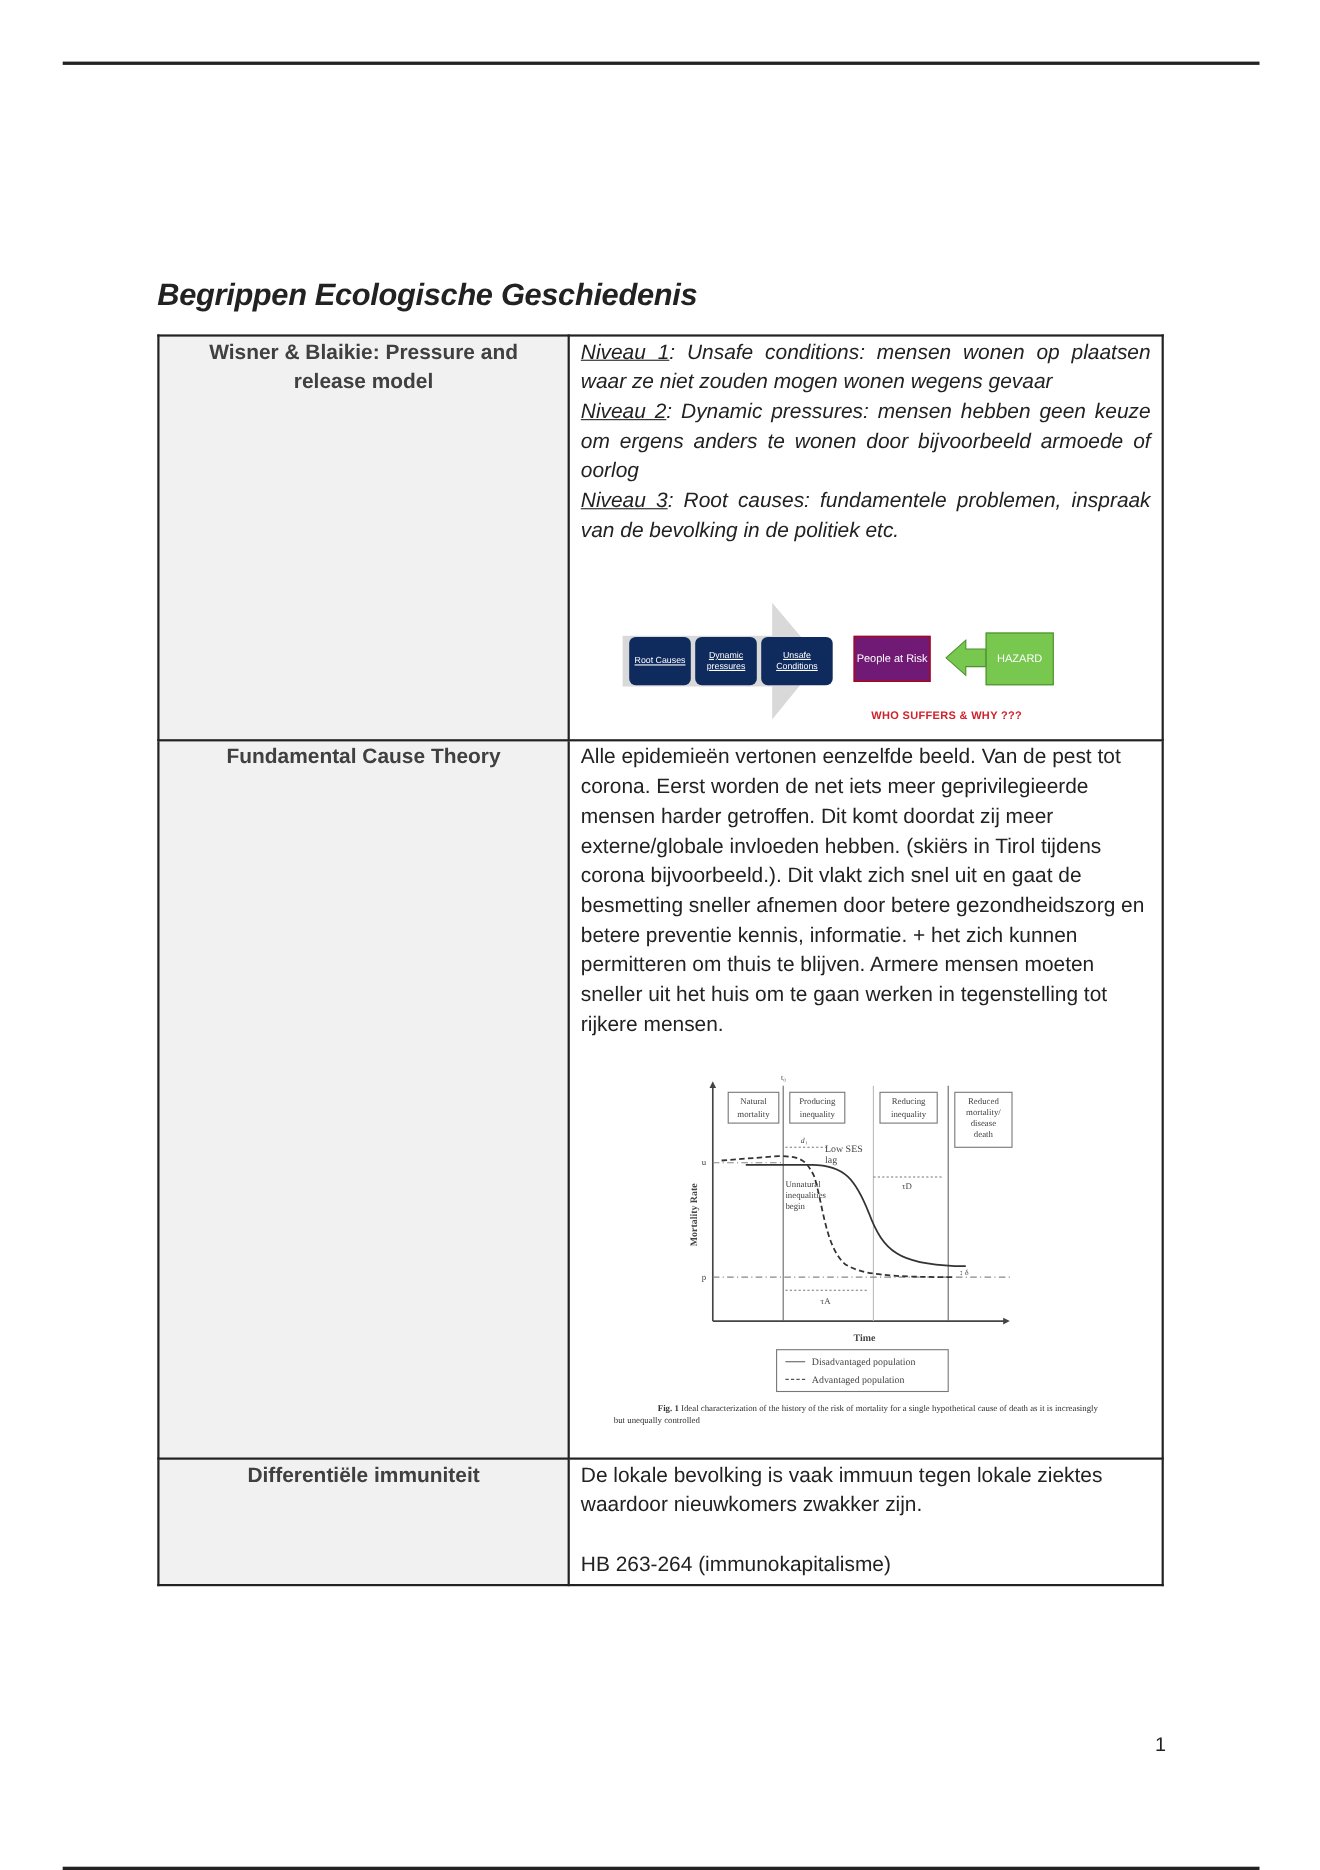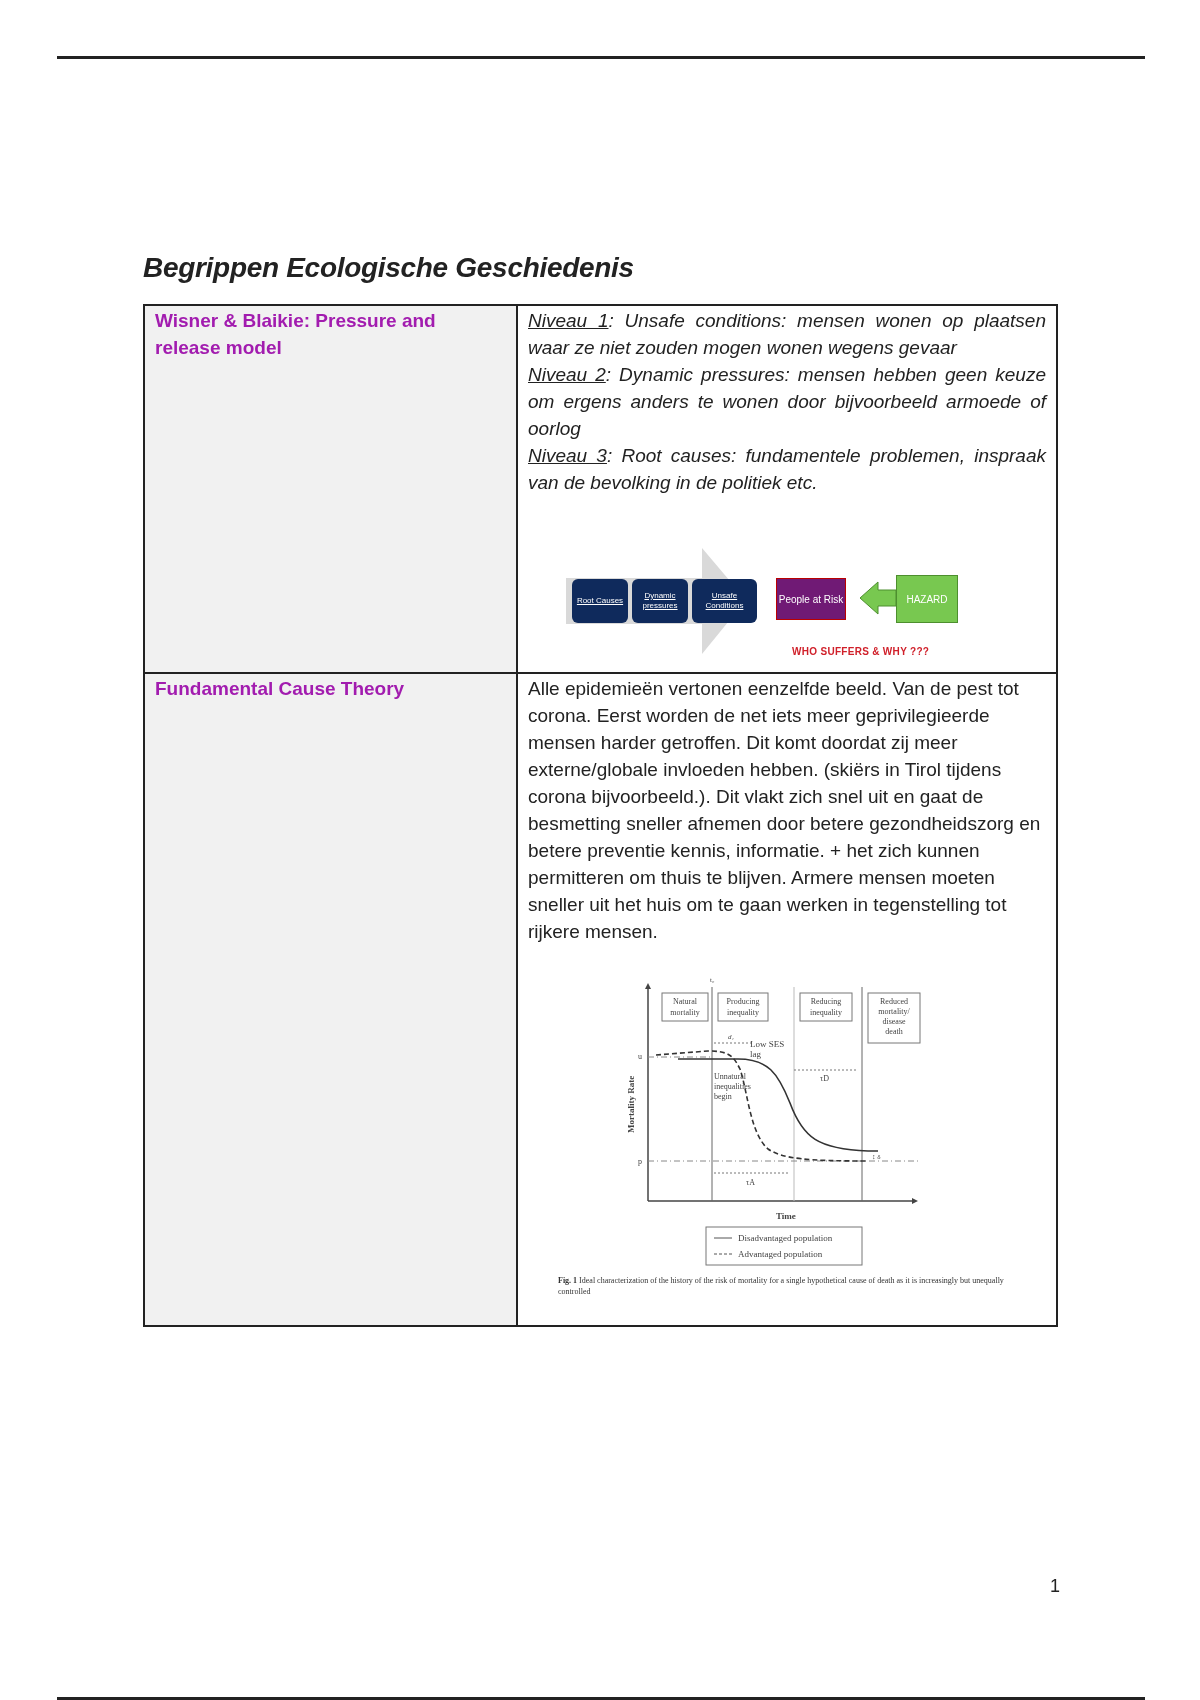--- a/index.html
+++ b/index.html
@@ -4,35 +4,35 @@
 <style>
   html, body { margin:0; padding:0; }
   body { width:1200px; height:1700px; background:#fff; position:relative; overflow:hidden;
          font-family:"Liberation Sans", "DejaVu Sans", sans-serif; color:#222; }
   .rule { position:absolute; left:57px; width:1088px; height:3px; background:#222; }
   .rule.top { top:56px; }
   .rule.bottom { top:1697px; }
   .title { position:absolute; left:143px; top:252px; font-size:28px; font-weight:bold; font-style:italic; color:#222; letter-spacing:-0.3px; }
   table.concepts { position:absolute; left:143px; top:304px; width:915px; border-collapse:collapse; table-layout:fixed; }
   table.concepts td { border:2px solid #222; vertical-align:top; font-size:19px; line-height:27px; padding:1px 10px 4px 10px; }
-  td.term { width:351px; background:#f1f1f1; font-weight:bold; color:#a21caf; }
+  td.term { width:351px; background:#f1f1f1; font-weight:bold; color:#404040;text-align:center; }
   td.def { background:#fff; color:#222; }
   .lvl { display:block; text-align:justify; text-align-last:auto;font-style:italic; }
   .u { text-decoration:underline; }
   
   .par { position:relative; width:440px; height:130px; margin:42px 0 0 32px; }
   .par .box { position:absolute; top:41px; height:44px; border-radius:6px; background:#0f2a5c; color:#fff; font-size:8px; line-height:10px; text-align:center; display:flex; align-items:center; justify-content:center; text-decoration:underline; }
   .par .risk { position:absolute; left:216px; top:40px; width:68px; height:40px; background:#701a75; color:#fff; font-size:10px; line-height:11px; display:flex; align-items:center; justify-content:center; text-align:center; border:1px solid #b00; }
   .par .hazard { position:absolute; left:336px; top:37px; width:60px; height:46px; background:#78c850; border:1px solid #4d8f2e; color:#fff; font-size:10px; display:flex; align-items:center; justify-content:center; }
   .par .who { position:absolute; left:232px; top:100px; color:#d0202a; font-size:10px; letter-spacing:0.3px;font-weight:bold; }
   
   .fig { position:relative; width:480px; height:340px; margin:28px 0 8px 0; }
   .fig svg { position:absolute; left:0; top:0; }
   .caption { position:absolute; left:30px; top:302px; width:450px; font-family:"Liberation Serif", serif; font-size:8px; line-height:11px; color:#333; }
-  .caption b { font-weight:bold; }
+  .caption b { font-weight:bold;margin-left:40px; }
   .pagenum { position:absolute; left:1050px; top:1576px; font-size:18px; color:#222; }
 </style>
 </head>
 <body>
 
 <div class="rule top"></div>
 
 <div class="title">Begrippen Ecologische Geschiedenis</div>
 
 <table class="concepts">
@@ -118,18 +118,26 @@
           <rect x="178" y="254" width="156" height="38" fill="none" stroke="#777"></rect>
           <line x1="186" y1="265" x2="204" y2="265" stroke="#555"></line>
           <line x1="186" y1="281" x2="204" y2="281" stroke="#555" stroke-dasharray="3,2"></line>
           <text x="210" y="268" font-size="9">Disadvantaged population</text>
           <text x="210" y="284" font-size="9">Advantaged population</text>
         </svg>
         <div class="caption"><b>Fig. 1</b> <span>Ideal characterization of the history of the risk of mortality for a single hypothetical cause of death as it is increasingly but unequally controlled</span></div>
       </div>
     </td>
   </tr>
+  <tr style="height:108px;">
+    <td class="term">Differentiële immuniteit</td>
+    <td class="def">
+      <div>De lokale bevolking is vaak immuun tegen lokale ziektes waardoor nieuwkomers zwakker zijn.</div>
+      <div style="height:27px;"></div>
+      <div>HB 263-264 (immunokapitalisme)</div>
+    </td>
+  </tr>
 </tbody>
   </table>
 
 <div class="pagenum">1</div>
 
 <div class="rule bottom"></div>
 
 </body></html>

